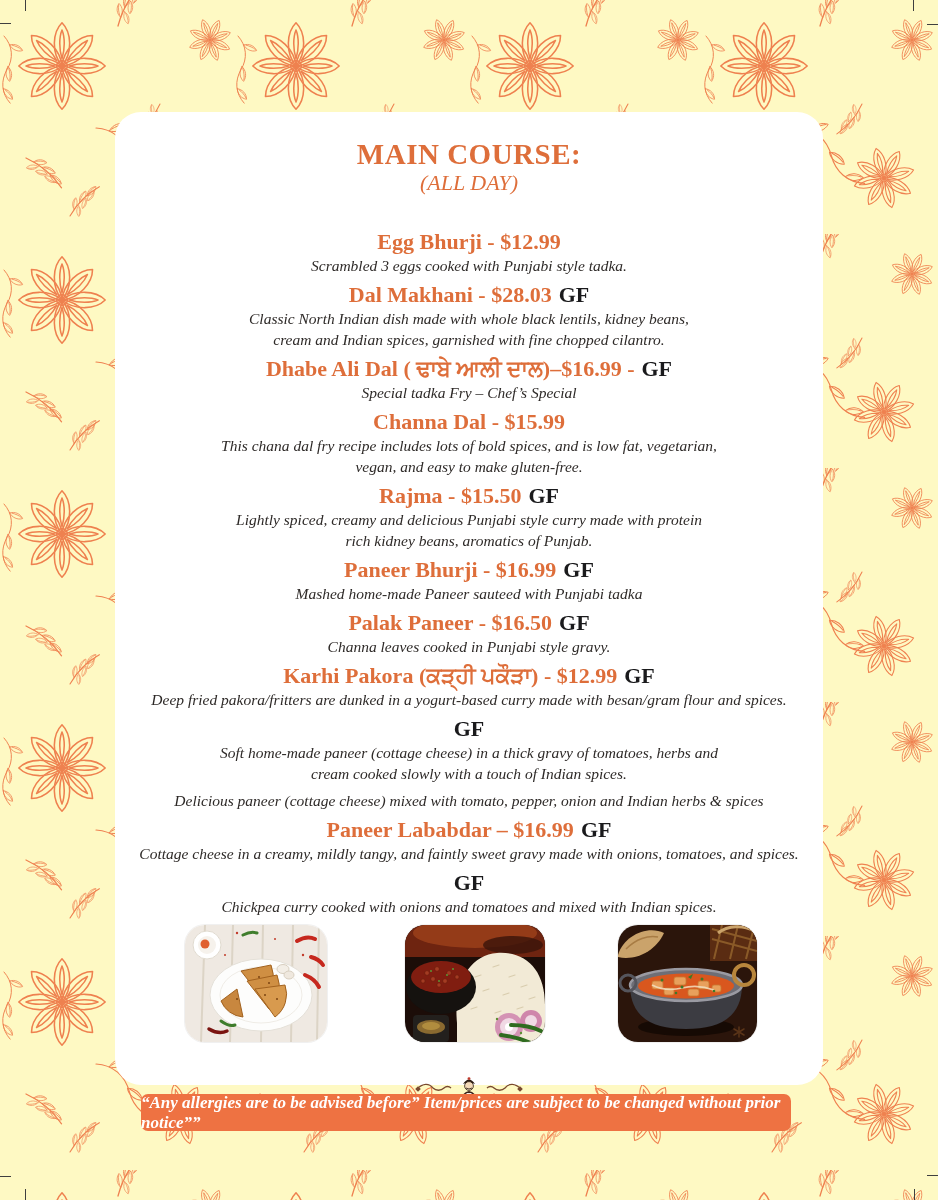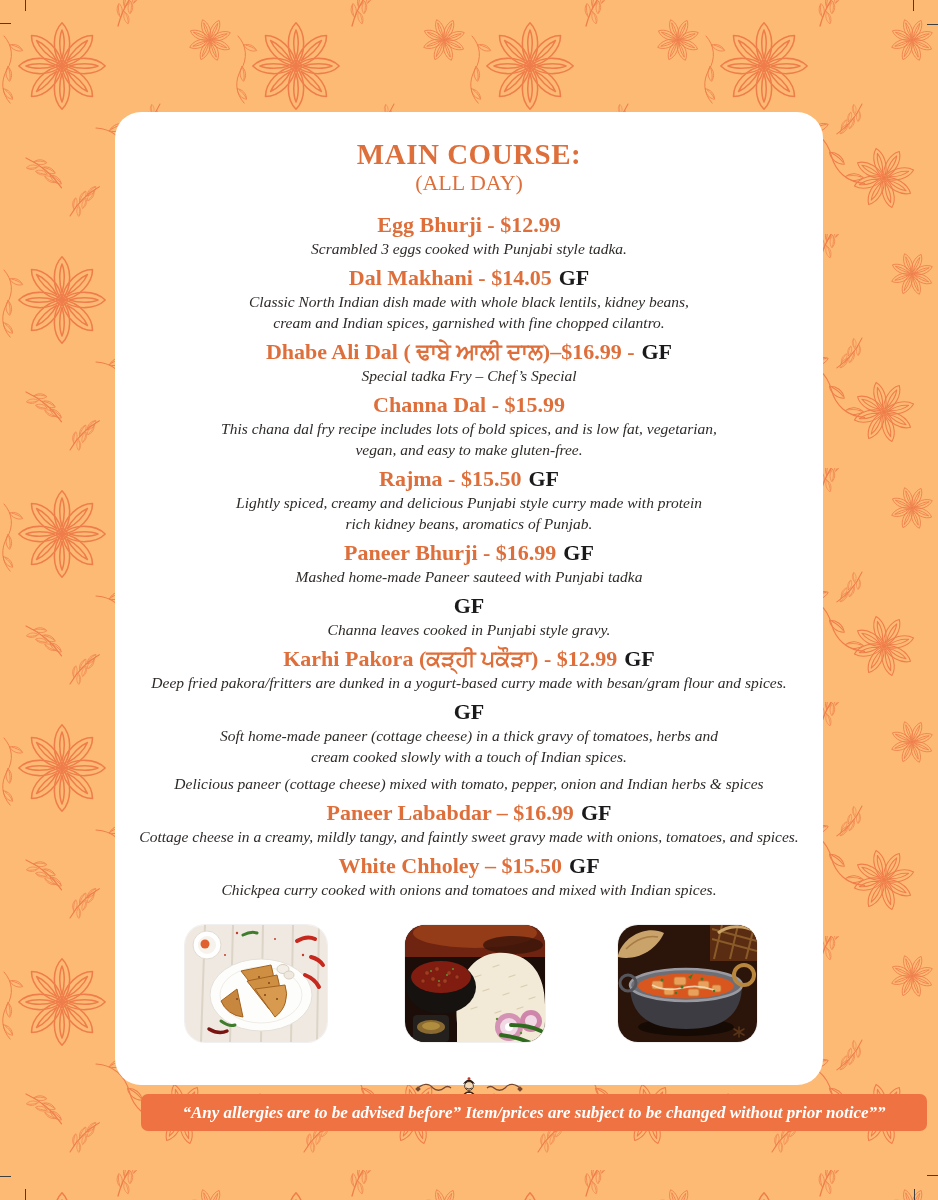--- a/index.html
+++ b/index.html
@@ -1,30 +1,30 @@
 <!DOCTYPE html>
 <html><head>
 <meta charset="utf-8">
 <style>
   html,body{margin:0;padding:0;background:#ffffff;}
-  .page{position:relative;width:938px;height:1200px;overflow:hidden;background:#fdba74;
+  .page{position:relative;width:938px;height:1200px;overflow:hidden;background:#fef9c3;
         font-family:"Liberation Serif", serif;}
   .floral-bg{position:absolute;left:0;top:0;z-index:0;}
   
   .mark{position:absolute;background:#3f3f3f;z-index:3;}
   .mv{width:1px;height:11px;} .mh{width:11px;height:1px;}
   .m-tl-v{left:25px;top:0;} .m-tl-h{left:0;top:23px;}
   .m-tr-v{left:913px;top:0;} .m-tr-h{right:0;top:24px;}
   .m-bl-v{left:25px;bottom:0;} .m-bl-h{left:0;bottom:23px;}
   .m-br-v{left:914px;bottom:0;} .m-br-h{right:0;bottom:24px;}
   
   .panel{position:absolute;left:115px;top:112px;width:708px;height:973px;background:#ffffff;
          border-radius:26px;z-index:1;text-align:center;box-sizing:border-box;padding-top:27px;}
   .menu-title{color:#DE6E3A;font-weight:bold;font-size:29px;line-height:30px;letter-spacing:.5px;}
-  .menu-subtitle{color:#DE6E3A;font-size:22px;line-height:27px;margin-bottom:16px;}
+  .menu-subtitle{color:#DE6E3A;font-style:italic;font-size:22px;line-height:27px;margin-bottom:33px;}
   .menu-item{margin-bottom:6px;}
   .item-title-row{display:flex;justify-content:center;align-items:baseline;gap:7px;
                   font-weight:bold;font-size:22px;line-height:26px;}
   .item-title{color:#DE6E3A;}
   .item-gf{color:#1A1A1C;}
   .item-desc{color:#2E2A28;font-style:italic;font-size:15.5px;line-height:21px;
              white-space:pre-line;padding:0 4px;}
   
   .images-row{position:absolute;top:925px;left:0;width:938px;height:117px;z-index:2;}
   .food-img{position:absolute;top:0;height:117px;border-radius:20px;overflow:hidden;
@@ -32,21 +32,21 @@
   .food-img svg{display:block;}
   .fi1{left:185px;width:142px;} .fi2{left:405px;width:140px;} .fi3{left:618px;width:139px;}
   
   .logo{position:absolute;top:1076px;left:369px;width:200px;z-index:2;text-align:left;}
   .logo-top{display:flex;justify-content:center;align-items:center;gap:6px;height:24px;}
   .logo-name{font-size:13px;font-weight:bold;letter-spacing:3px;color:#4A332B;margin-top:1px;}
   .logo-tagline-row{display:flex;justify-content:center;align-items:center;gap:5px;margin-top:2px;}
   .tag-dash{width:16px;height:1px;background:#8a6648;}
   .logo-tagline{font-size:7px;letter-spacing:2.2px;color:#8a6648;font-family:"Liberation Sans",sans-serif;}
   
-  .footer-bar{position:absolute;left:141px;top:1094px;width:786px;height:37px;background:#EE7242;
+  .footer-bar{position:absolute;left:141px;top:1094px;width:650px;height:37px;background:#EE7242;
               border-radius:7px;z-index:2;display:flex;align-items:center;justify-content:center;
               color:#ffffff;font-style:italic;font-weight:600;font-size:17px;}
 </style>
 </head>
 <body>
 
 <div class="page">
 
   <svg class="floral-bg" width="938" height="1200" viewBox="0 0 938 1200">
     <defs>
@@ -118,21 +118,21 @@
   <div class="menu-item">
     <div class="item-title-row">
       <span class="item-title">Egg Bhurji - $12.99</span>
 
     </div>
     <div class="item-desc">Scrambled 3 eggs cooked with Punjabi style tadka.</div>
   </div>
 
   <div class="menu-item">
     <div class="item-title-row">
-      <span class="item-title">Dal Makhani - $14.05</span>
+      <span class="item-title">Dal Makhani - $28.03</span>
       <span class="item-gf">GF</span>
     </div>
     <div class="item-desc">Classic North Indian dish made with whole black lentils, kidney beans,
 cream and Indian spices, garnished with fine chopped cilantro.</div>
   </div>
 
   <div class="menu-item">
     <div class="item-title-row">
       <span class="item-title">Dhabe Ali Dal ( ਢਾਬੇ ਆਲੀ ਦਾਲ)–$16.99 -</span>
       <span class="item-gf">GF</span>
@@ -161,20 +161,21 @@
   <div class="menu-item">
     <div class="item-title-row">
       <span class="item-title">Paneer Bhurji - $16.99</span>
       <span class="item-gf">GF</span>
     </div>
     <div class="item-desc">Mashed home-made Paneer sauteed with Punjabi tadka</div>
   </div>
 
   <div class="menu-item">
     <div class="item-title-row">
+      <span class="item-title">Palak Paneer - $16.50</span>
       <span class="item-gf">GF</span>
     </div>
     <div class="item-desc">Channa leaves cooked in Punjabi style gravy.</div>
   </div>
 
   <div class="menu-item">
     <div class="item-title-row">
       <span class="item-title">Karhi Pakora (ਕੜ੍ਹੀ ਪਕੌੜਾ) - $12.99</span>
       <span class="item-gf">GF</span>
     </div>
@@ -196,21 +197,20 @@
   <div class="menu-item">
     <div class="item-title-row">
       <span class="item-title">Paneer Lababdar – $16.99</span>
       <span class="item-gf">GF</span>
     </div>
     <div class="item-desc">Cottage cheese in a creamy, mildly tangy, and faintly sweet gravy made with onions, tomatoes, and spices.</div>
   </div>
 
   <div class="menu-item">
     <div class="item-title-row">
-      <span class="item-title">White Chholey – $15.50</span>
       <span class="item-gf">GF</span>
     </div>
     <div class="item-desc">Chickpea curry cooked with onions and tomatoes and mixed with Indian spices.</div>
   </div>
 </div>
   </div>
 
   <div class="images-row">
     <div class="food-img fi1">
       <svg width="142" height="117" viewBox="0 0 142 117">

